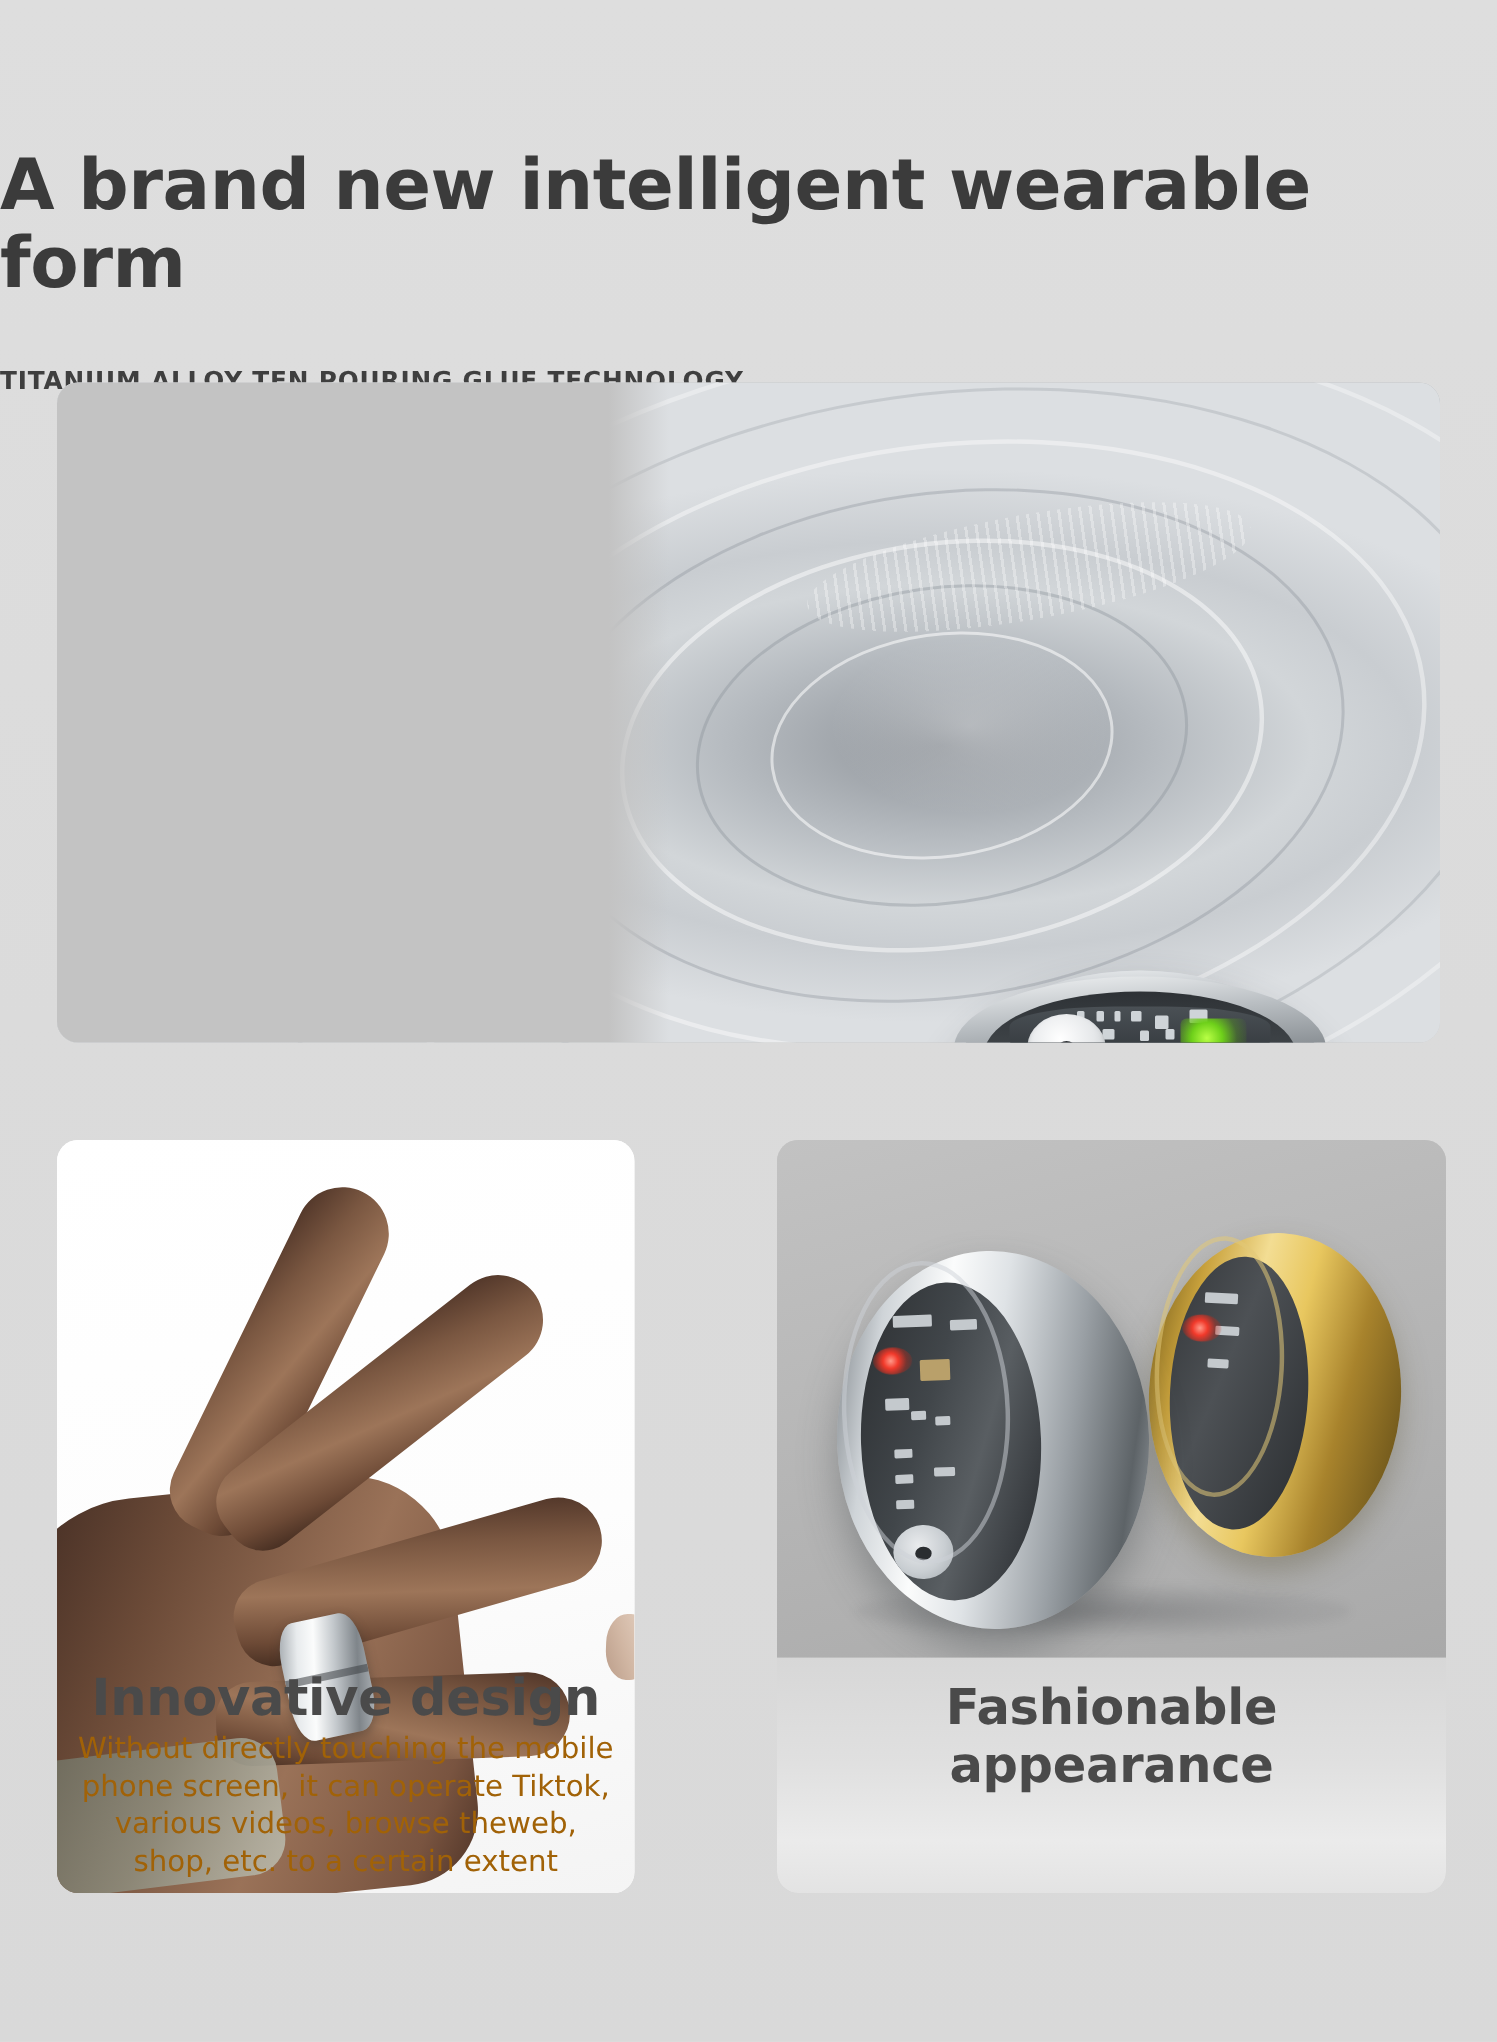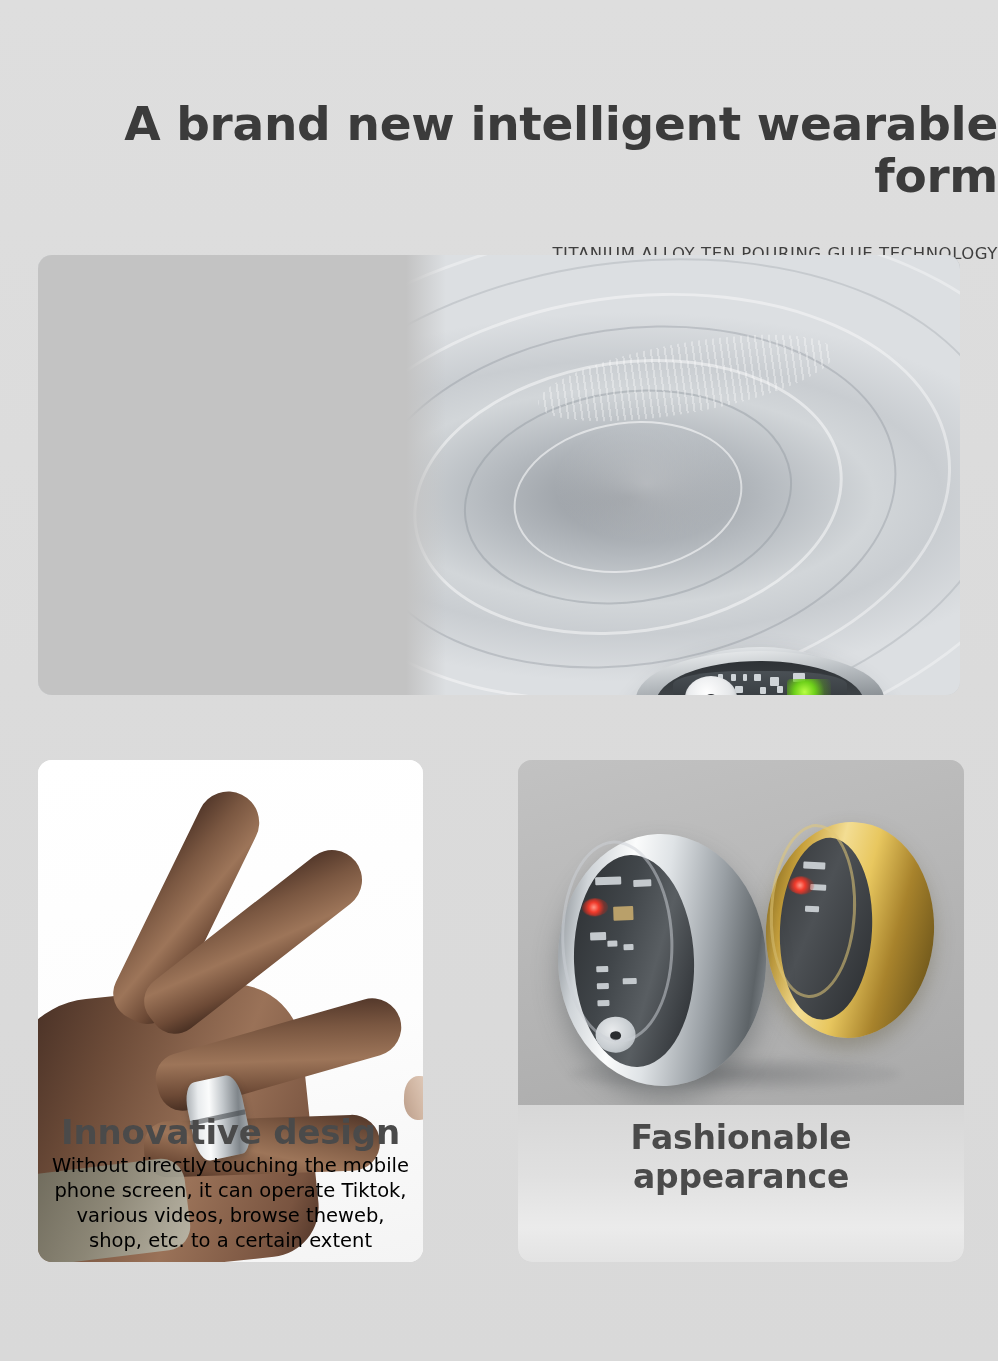--- a/index.html
+++ b/index.html
@@ -17,33 +17,33 @@
     position: relative;
     width: 998px;
     height: 1361px;
     background: linear-gradient(180deg, #dedede 0%, #dbdbdb 50%, #d9d9d9 100%);
   }
 
   
   .header { position: absolute; top: 0; left: 0; width: 998px; }
 
   .page-title {
-    text-align: right;
+    text-align: left;
     font-size: 47px;
     font-weight: bold;
     color: #3b3b3b;
     letter-spacing: -0.3px;
     margin-top: 98px;
     line-height: 1.1;
   }
 
   .page-subtitle {
-    text-align: right;
+    text-align: left;
     font-size: 16.5px;
-    font-weight: normal;
+    font-weight: bold;
     color: #3f3f3f;
     letter-spacing: 0.55px;
     margin-top: 43px;
   }
 
   
   .card {
     position: absolute;
     border-radius: 14px;
     overflow: hidden;
@@ -273,21 +273,21 @@
   }
   .hand-caption .cap-title {
     font-size: 34px;
     font-weight: bold;
     color: #4a4a4a;
     margin-bottom: 2px;
     letter-spacing: -0.2px;
   }
   .hand-caption .cap-body {
     font-size: 19.5px;
-    color: #000000;
+    color: #a16207;
     line-height: 1.28;
   }
 
   
   .card-rings {
     left: 518px;
     top: 760px;
     width: 446px;
     height: 502px;
   }

